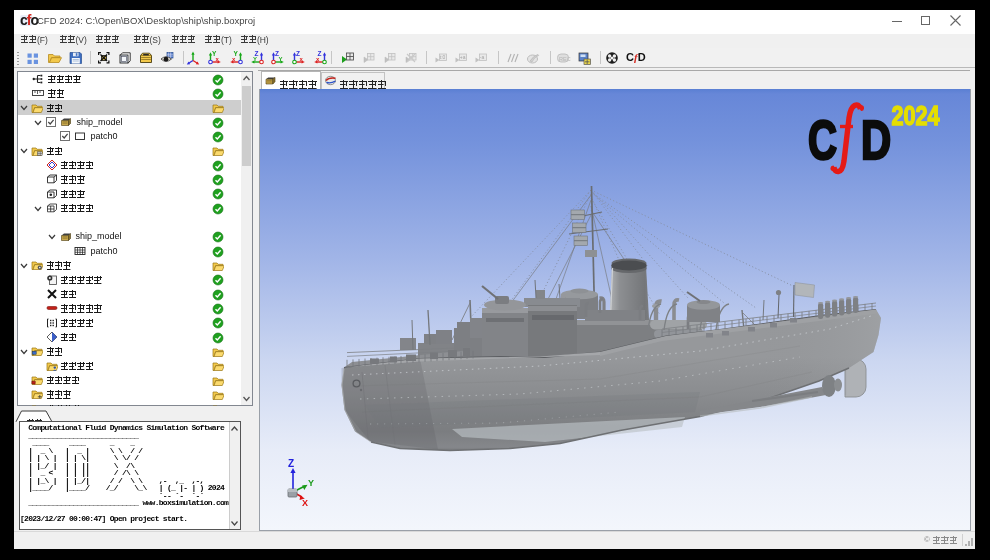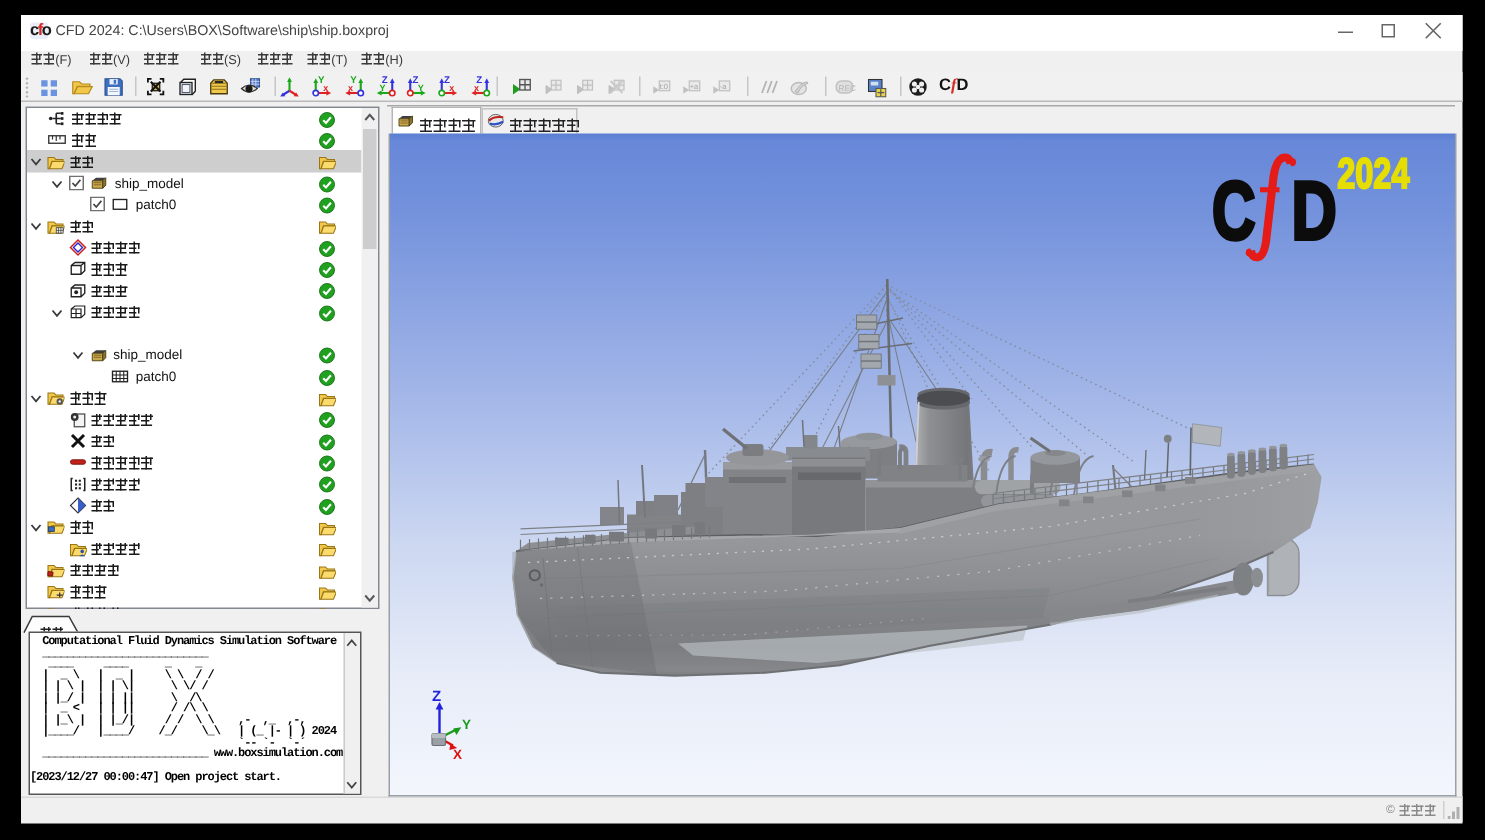--- a/index.html
+++ b/index.html
@@ -16,22 +16,22 @@
 .g .cj{width:7.5px;height:8px;margin:0 .5px;--c:#8a8a8a}
 .i2 .cj{width:7px;height:7.5px;margin:0 .5px;--c:#222}
 .row{position:absolute;left:0;height:14.3px;line-height:14.3px;font-size:9px;color:#111;white-space:nowrap;width:224px}
 .ric{position:absolute;top:1.5px}
 .st{position:absolute;left:194px;top:2px}
 </style></head><body>
 
 <div class="abs" style="left:14px;top:10px;width:961px;height:539px;background:#f0f0f0;"></div>
 <div class="abs" style="left:14px;top:10px;width:961px;height:24px;background:#fff;"></div>
 <div class="abs" style="left:20px;top:15px;width:12px;height:11px;background:#e9eef8;border-radius:2px;"></div>
-<div class="abs" style="left:20px;top:14px;width:14px;height:12px;font-size:11px;font-weight:bold;color:#1a1a1a;line-height:12px;letter-spacing:-1px;">c<span style="color:#d42a22">f</span>o</div>
-<div class="abs" style="left:37px;top:15px;font-size:9.5px;color:#444;">CFD 2024: C:\Users\BOX\Software\ship\ship.boxproj</div>
+<div class="abs" style="left:20px;top:14px;width:14px;height:12px;font-size:14px;font-weight:bold;color:#1a1a1a;line-height:12px;letter-spacing:-1px;">c<span style="color:#d42a22">f</span>o</div>
+<div class="abs" style="left:37px;top:15px;font-size:9.5px;color:#444;">CFD 2024: C:\Open\BOX\Desktop\ship\ship.boxproj</div>
 <div class="abs" style="left:892px;top:21px;width:10px;height:1px;background:#666;"></div>
 <div class="abs" style="left:921px;top:16px;width:9px;height:9px;border:1px solid #666;"></div>
 <svg class="abs" style="left:949px;top:14px" width="13" height="13">
     <path d="M1.5 1.5 L11.5 11.5 M11.5 1.5 L1.5 11.5" stroke="#666" stroke-width="1.1"></path>
   </svg>
 <div class="abs m" style="left:20.5px;top:31.5px;height:14px;line-height:14px;font-size:8.5px;color:#3a3a3a;"><span class="cj"></span><span class="cj"></span><span style="vertical-align:middle">(F)</span></div>
 <div class="abs m" style="left:59px;top:31.5px;height:14px;line-height:14px;font-size:8.5px;color:#3a3a3a;"><span class="cj"></span><span class="cj"></span><span style="vertical-align:middle">(V)</span></div>
 <div class="abs m" style="left:95px;top:31.5px;height:14px;line-height:14px;font-size:8.5px;color:#3a3a3a;"><span class="cj"></span><span class="cj"></span><span class="cj"></span></div>
 <div class="abs m" style="left:133px;top:31.5px;height:14px;line-height:14px;font-size:8.5px;color:#3a3a3a;"><span class="cj"></span><span class="cj"></span><span style="vertical-align:middle">(S)</span></div>
 <div class="abs m" style="left:171px;top:31.5px;height:14px;line-height:14px;font-size:8.5px;color:#3a3a3a;"><span class="cj"></span><span class="cj"></span><span class="cj"></span></div>

